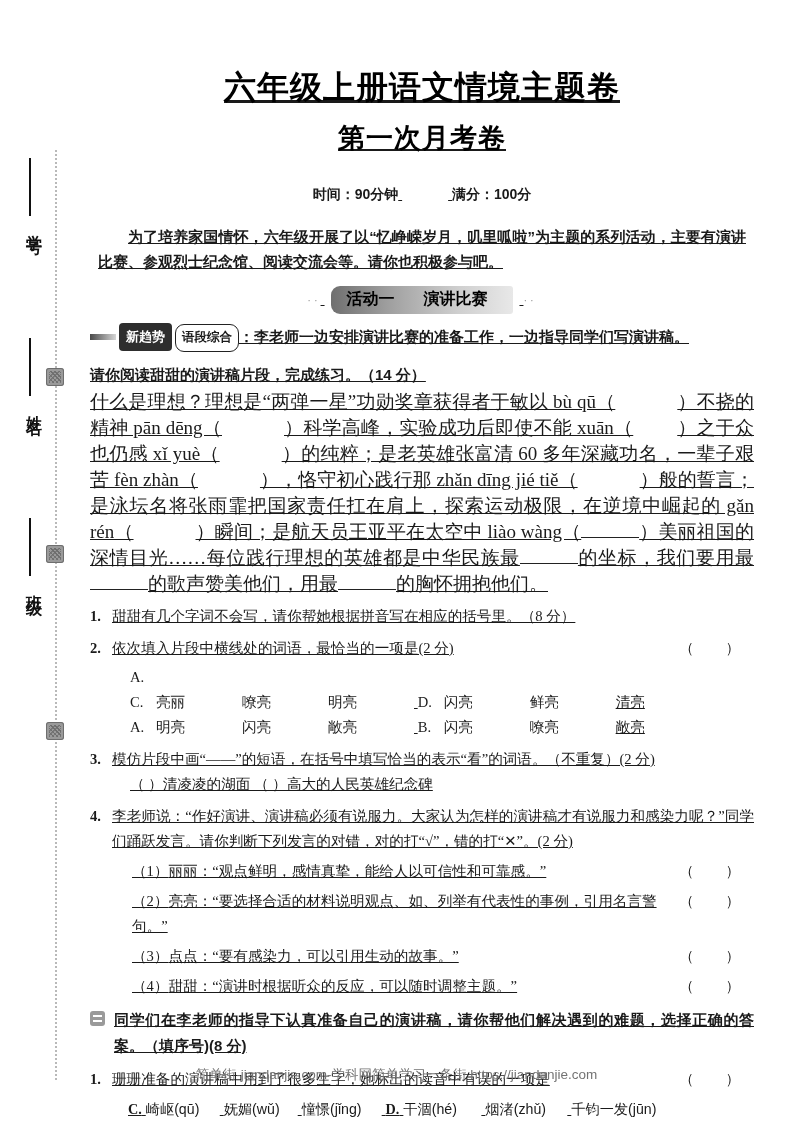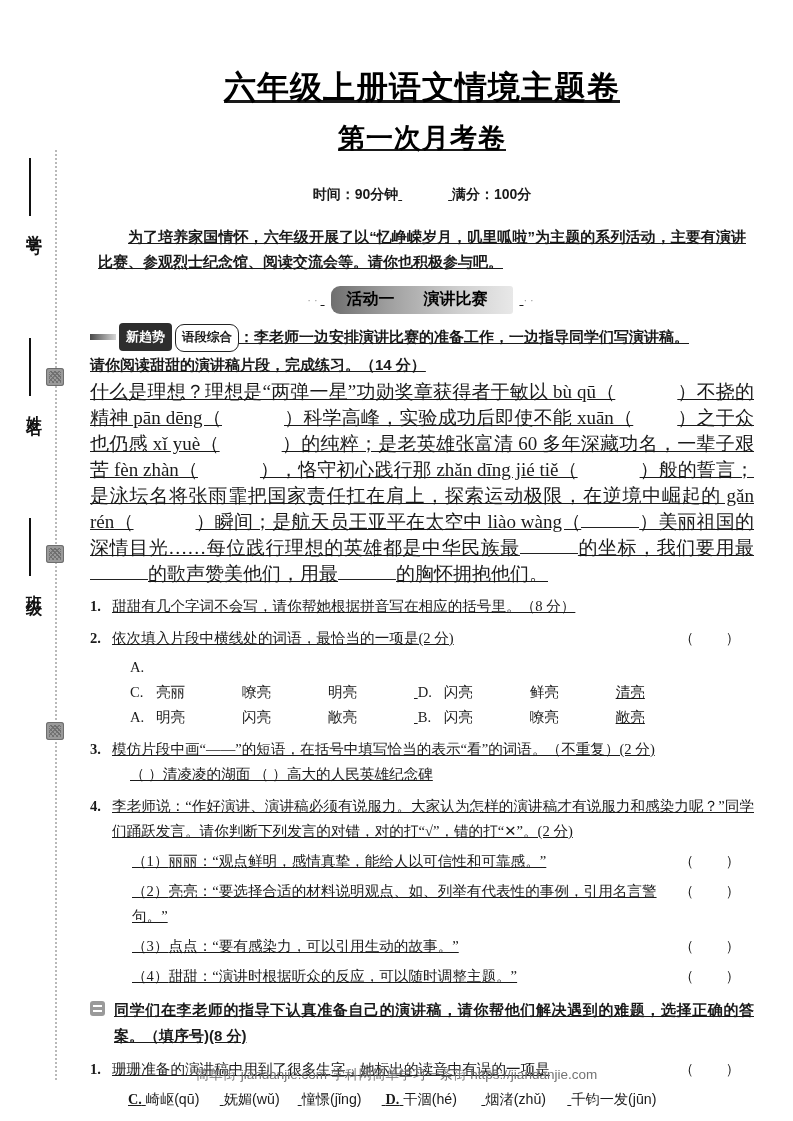--- a/index.html
+++ b/index.html
@@ -187,21 +187,21 @@
     </span>
     <span class="banner-dots">··</span>
   </div>
 
   <div class="sec-row">
     <div class="sec-text">
       <span class="gradbar"></span><span class="pill">新趋势</span><span class="tag">语段综合</span><span>：李老师一边安排演讲比赛的准备工作，一边指导同学们写演讲稿。</span>
     </div>
   </div>
 
-  <div class="sec-row" style="margin-top:0;">
+  <div class="sec-row" style="margin-top:10px;">
     <div class="sec-text">请你阅读甜甜的演讲稿片段，完成练习。（14 分）</div>
   </div>
 
   <div class="passage">
     <span class="ind"></span><span>什么是理想？理想是“两弹一星”功勋奖章获得者于敏以 bù qū（</span><span class="blank-md"></span><span>）不挠的精神 pān dēng（</span><span class="blank-md"></span><span>）科学高峰，实验成功后即使不能 xuān（</span><span class="blank-sm"></span><span>）之于众也仍感 xǐ yuè（</span><span class="blank-md"></span><span>）的纯粹；是老英雄张富清 60 多年深藏功名，一辈子艰苦 fèn zhàn（</span><span class="blank-md"></span><span>），恪守初心践行那 zhǎn dīng jié tiě（</span><span class="blank-md"></span><span>）般的誓言；是泳坛名将张雨霏把国家责任扛在肩上，探索运动极限，在逆境中崛起的 gǎn rén（</span><span class="blank-md"></span><span>）瞬间；是航天员王亚平在太空中 liào wàng（</span><span class="ul-blank"></span><span>）美丽祖国的深情目光……每位践行理想的英雄都是中华民族最</span><span class="ul-blank"></span><span>的坐标，我们要用最</span><span class="ul-blank"></span><span>的歌声赞美他们，用最</span><span class="ul-blank"></span><span>的胸怀拥抱他们。</span>
   </div>
 
   <div class="q">
     <span class="num">1.</span>
     <span>甜甜有几个字词不会写，请你帮她根据拼音写在相应的括号里。（8 分）</span>

